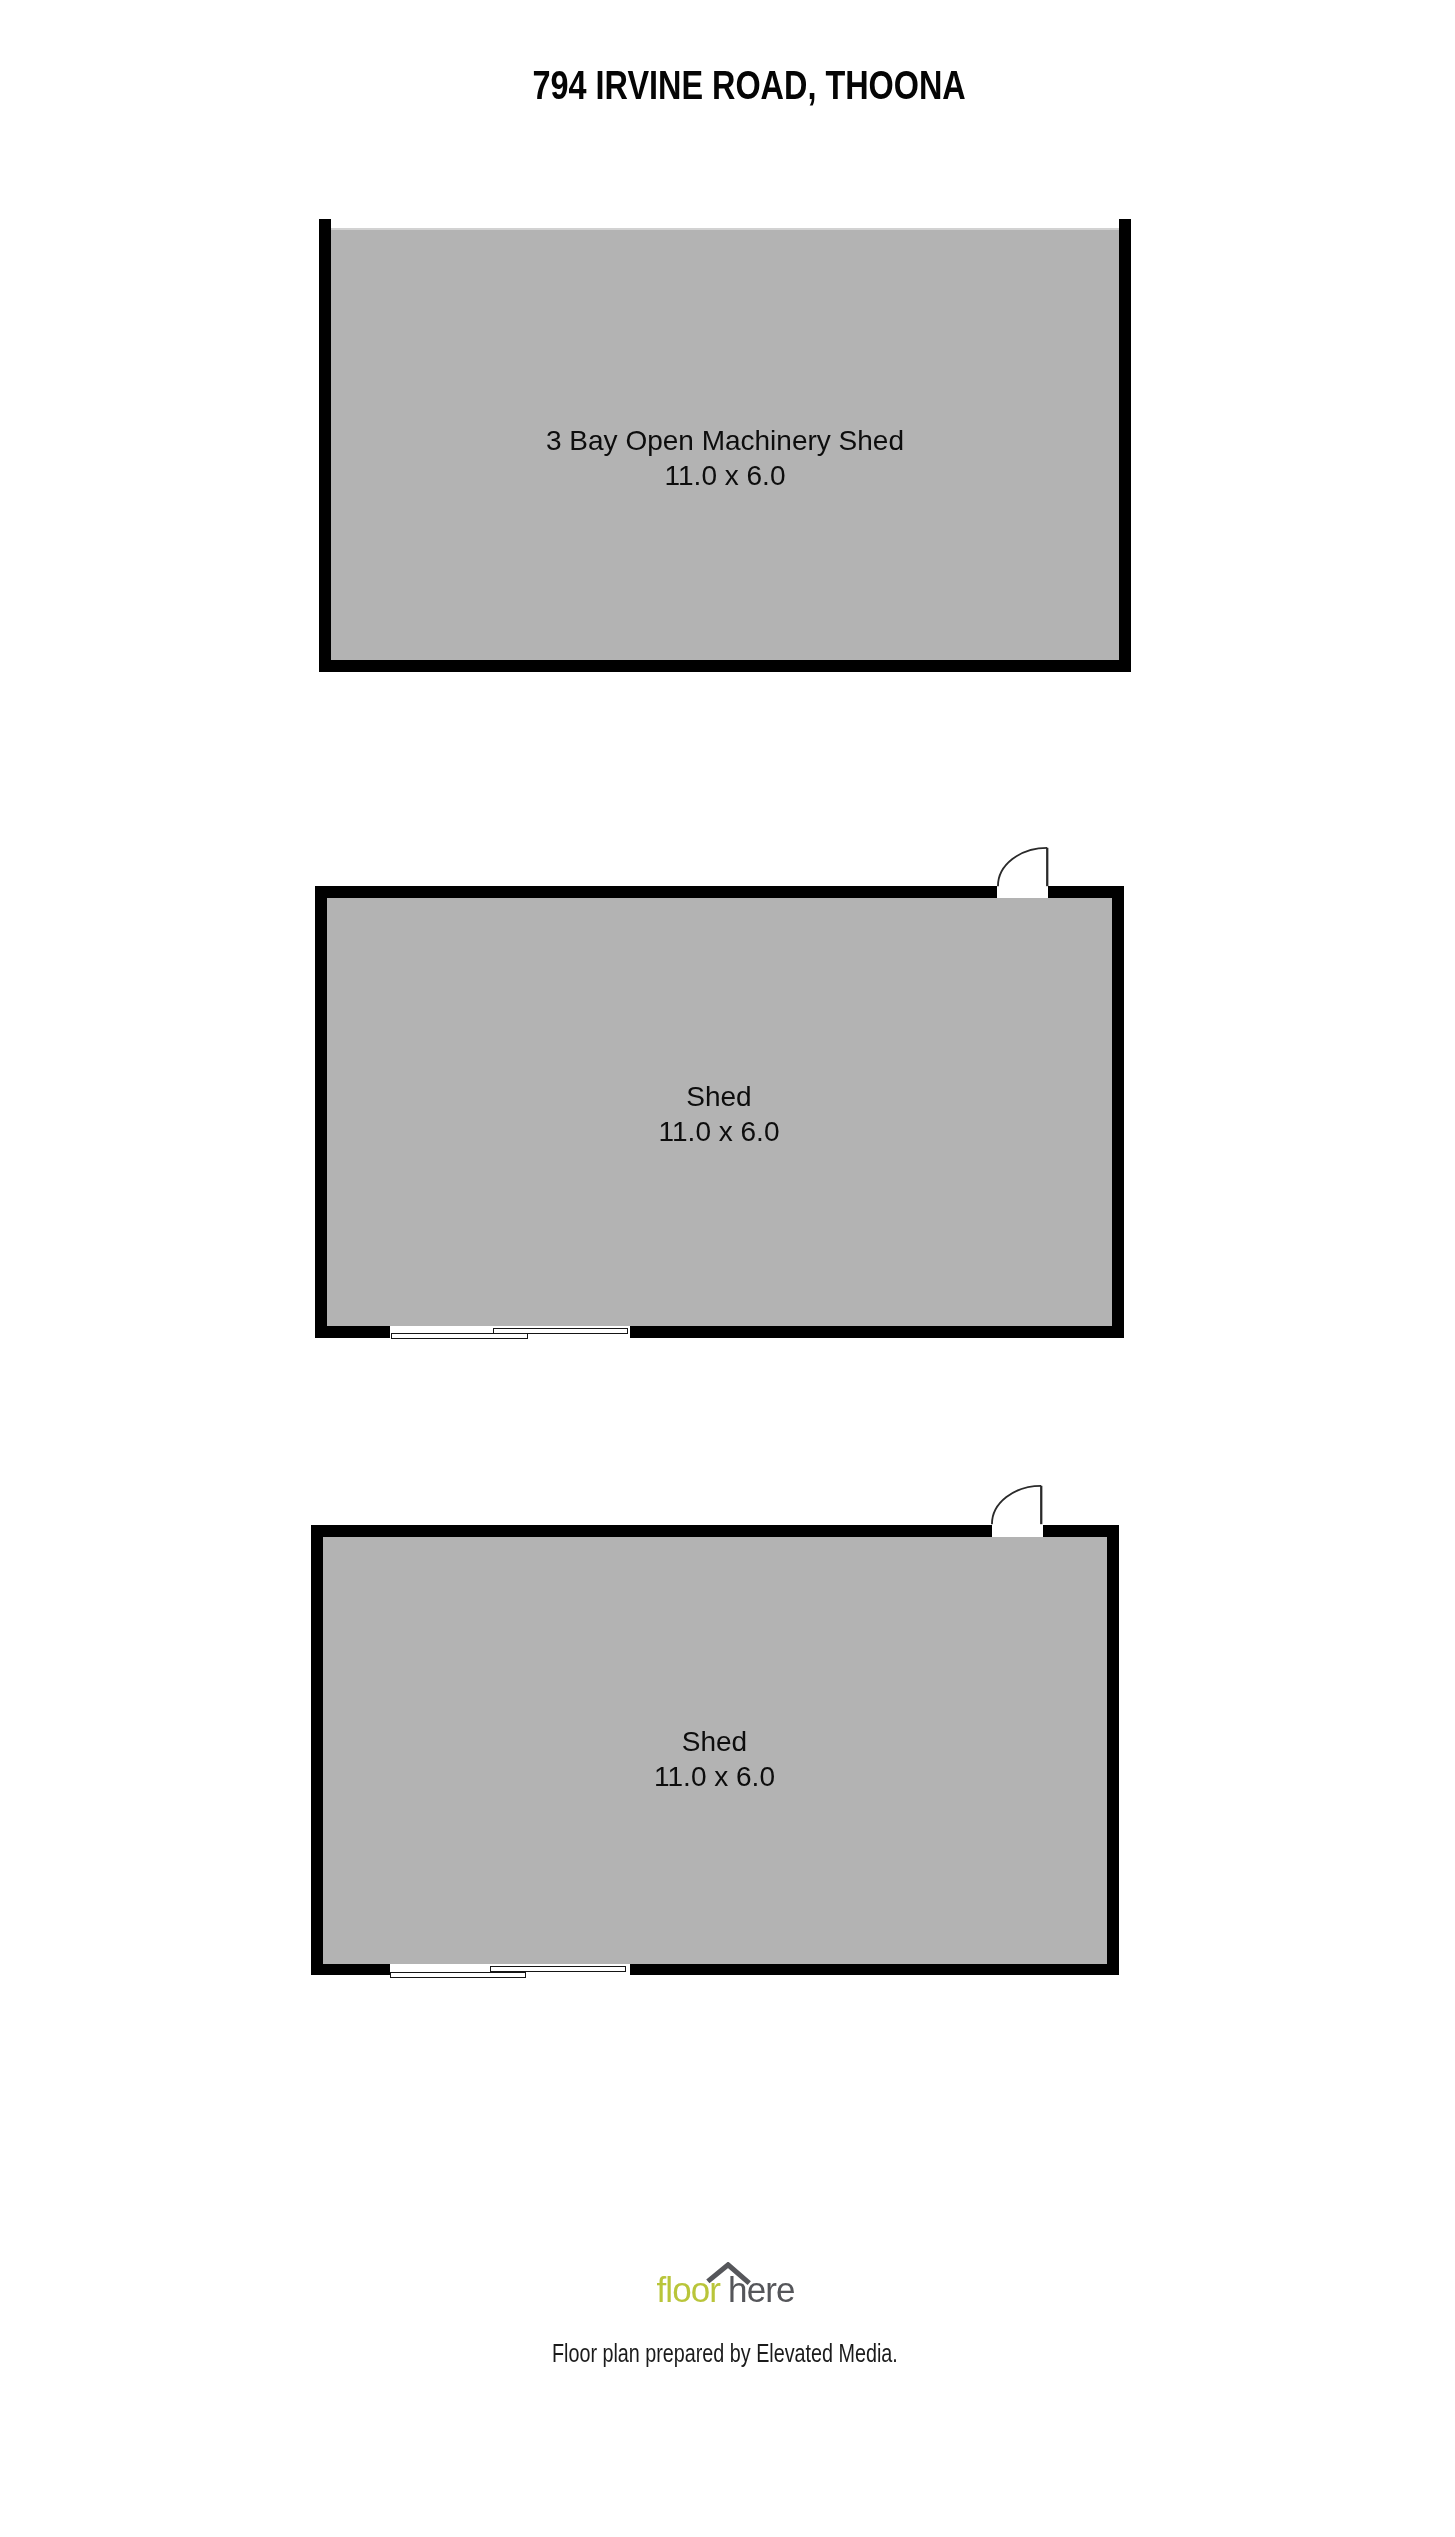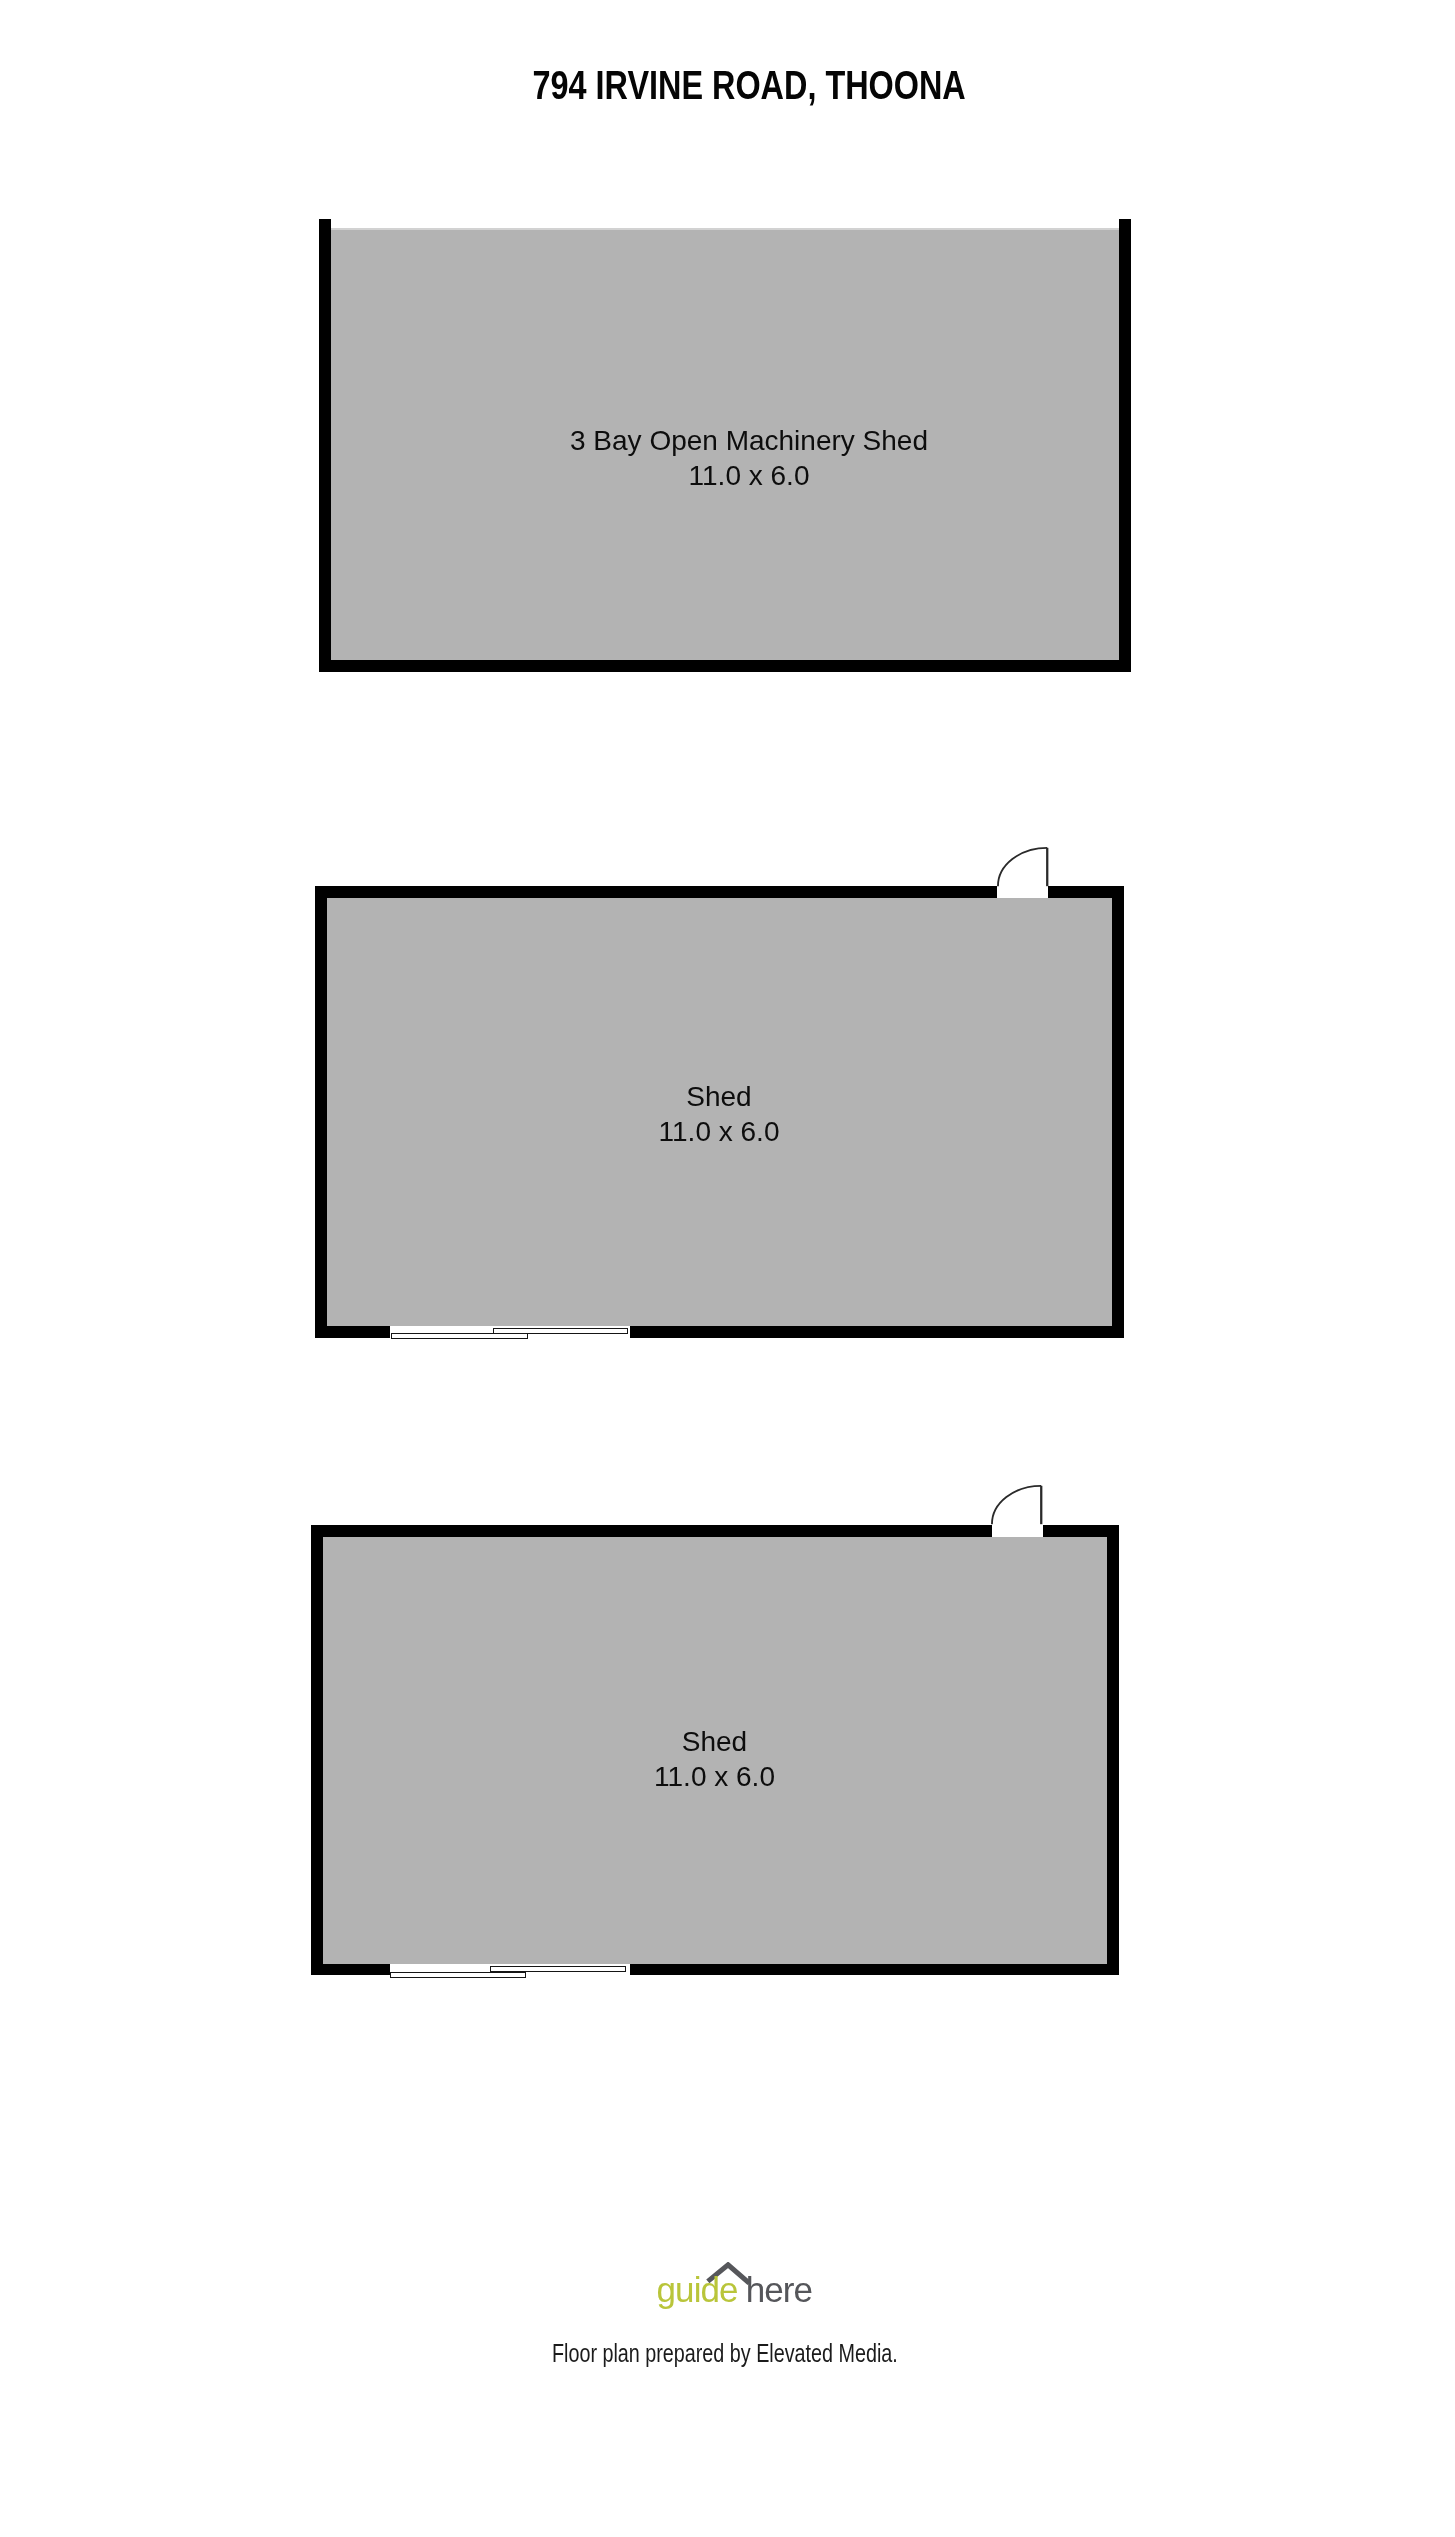--- a/index.html
+++ b/index.html
@@ -61,21 +61,21 @@
 
   <div id="title">
     <span class="squeeze">794 IRVINE ROAD, THOONA</span>
   </div>
 
   <div class="room" style="left:319px;top:219px;width:812px;height:453px;">
     <div class="wall" style="left:0;top:0;width:12px;height:453px;"></div>
     <div class="wall" style="left:800px;top:0;width:12px;height:453px;"></div>
     <div class="wall" style="left:0;top:441px;width:812px;height:12px;"></div>
     <div class="floor" style="left:12px;top:9px;width:788px;height:432px;border-top:2.7px solid #d2d2d2;box-sizing:border-box;"></div>
-    <div class="room-label" style="top:204px;padding-left:24px;">
+    <div class="room-label" style="top:204px;">
       <div>3 Bay Open Machinery Shed</div>
       <div>11.0 x 6.0</div>
     </div>
   </div>
 
   <div class="room" style="left:315px;top:886px;width:808px;height:452px;">
 
     <div class="wall" style="left:0;top:0;width:682px;height:12px;"></div>
     <div class="wall" style="left:733px;top:0;width:75px;height:12px;"></div>
 
@@ -122,21 +122,21 @@
       <div>Shed</div>
       <div>11.0 x 6.0</div>
     </div>
   </div>
 
   <div id="logo">
     <svg class="roof" width="46" height="24" viewBox="0 0 50 26">
       <polyline points="2,21 24,3 47,23" fill="none" stroke="#56575b" stroke-width="5.5"></polyline>
     </svg>
     <div class="logo-text">
-      <span class="logo-living">guide</span><span class="logo-here">here</span>
+      <span class="logo-living">floor</span><span class="logo-here">here</span>
     </div>
   </div>
 
   <div id="disclaimer">
     <div>
       <span class="squeeze">Floor plan prepared by Elevated Media.</span>
     </div>
   </div>
 
 </div>

